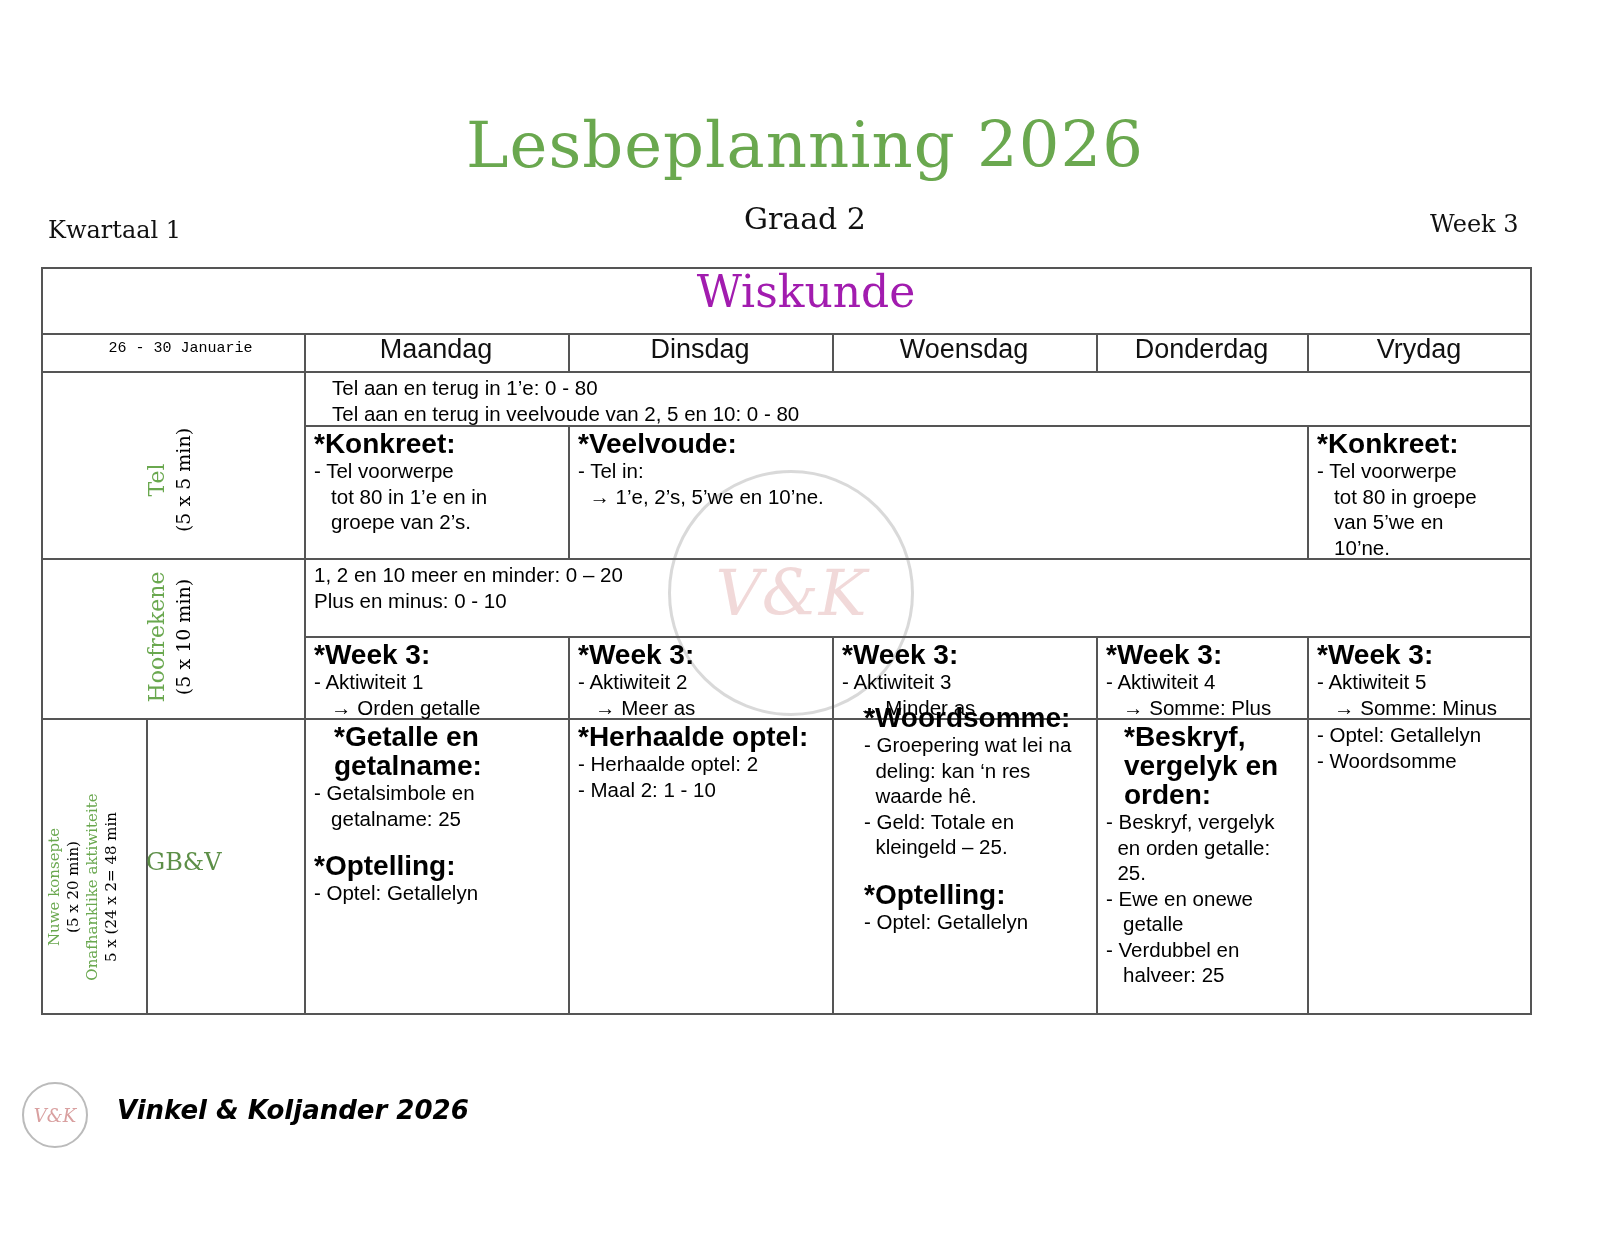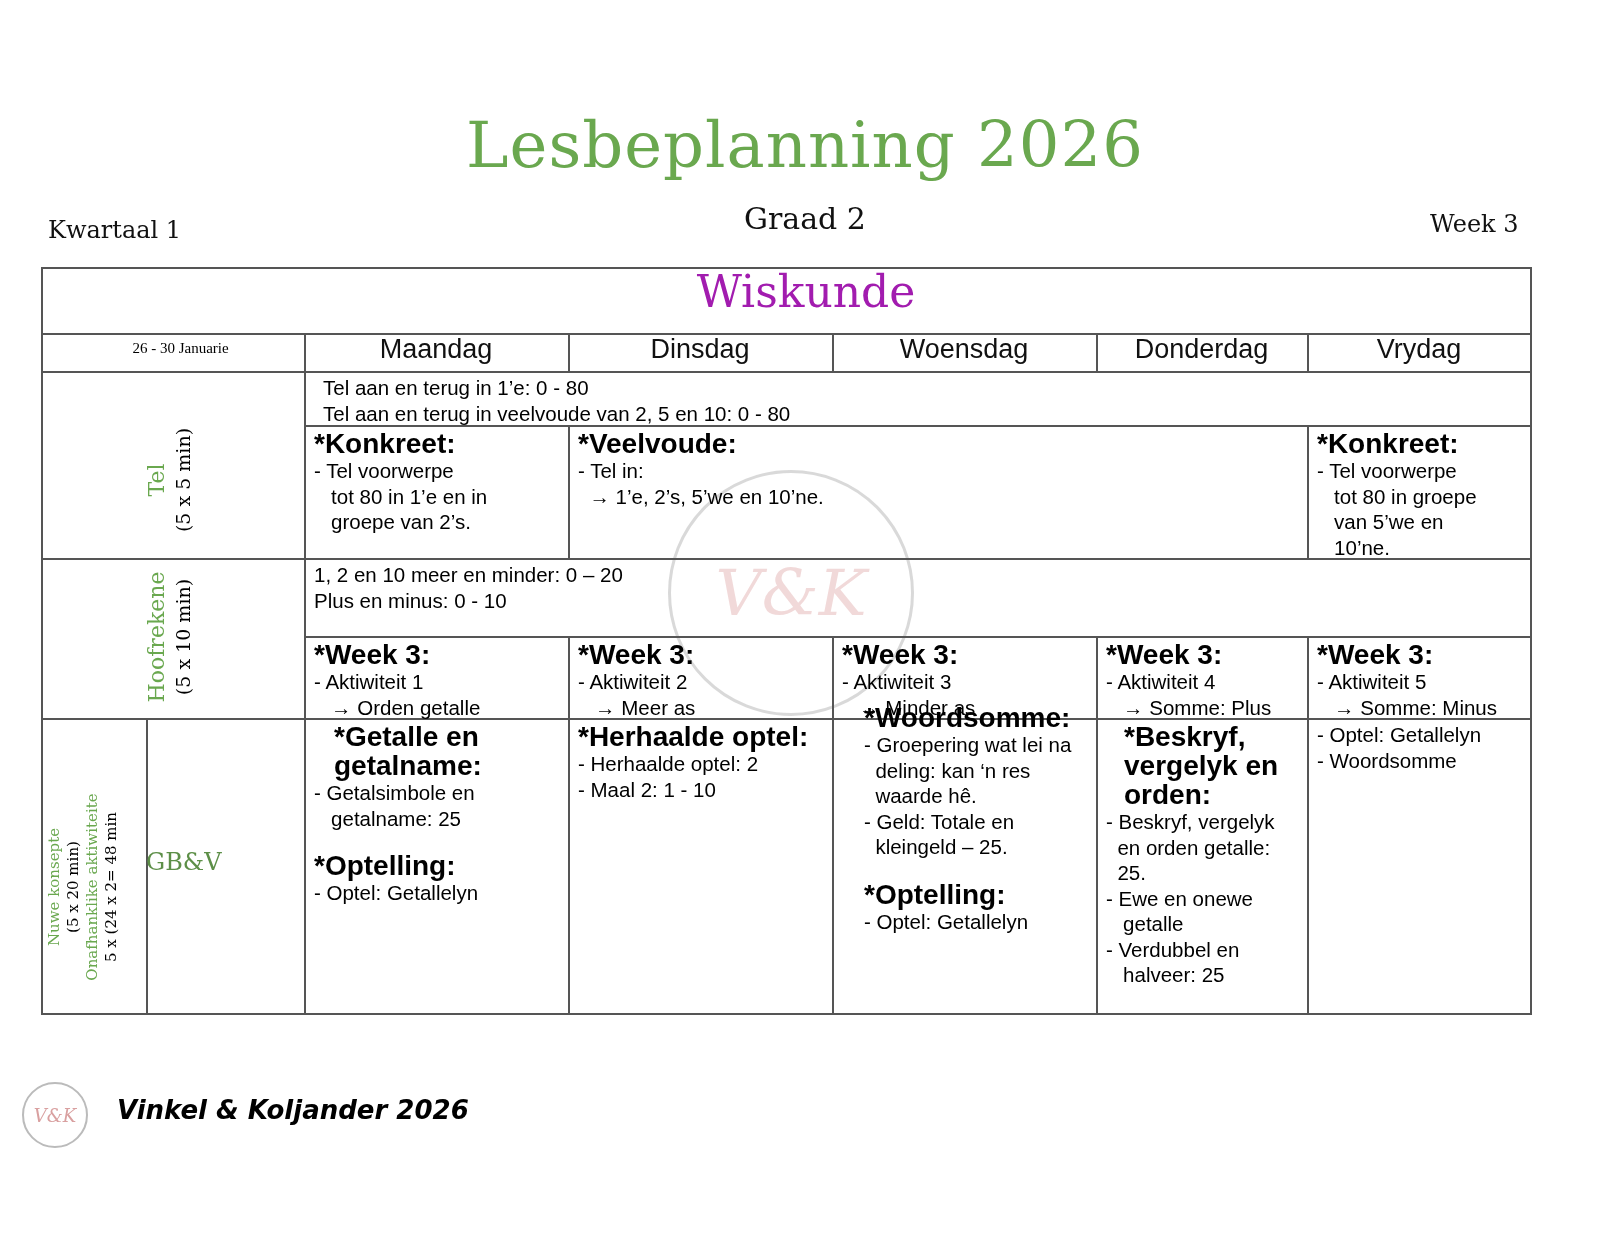--- a/index.html
+++ b/index.html
@@ -55,33 +55,33 @@
   <div class="line v" style="left:832px;top:636px;height:379px;"></div>
   <div class="line v" style="left:1096px;top:333px;height:39px;"></div>
   <div class="line v" style="left:1096px;top:636px;height:379px;"></div>
   <div class="line v" style="left:1307px;top:333px;height:39px;"></div>
   <div class="line v" style="left:1307px;top:425px;height:134px;"></div>
   <div class="line v" style="left:1307px;top:636px;height:379px;"></div>
 </div>
 
 <div class="abs subject" style="left:41px;width:1530px;top:266px;">Wiskunde</div>
 
-<div class="abs" style="left:41px;width:279px;top:340px;text-align:center;font-family:Liberation Serif, serif;font-size:15px;">26 - 30 Januarie</div>
+<div class="abs" style="left:41px;width:279px;top:340px;text-align:center;font-family:Liberation Mono, monospace;font-size:15px;">26 - 30 Januarie</div>
 <div class="abs dayname" style="left:304px;width:264px;top:334px;">Maandag</div>
 <div class="abs dayname" style="left:568px;width:264px;top:334px;">Dinsdag</div>
 <div class="abs dayname" style="left:832px;width:264px;top:334px;">Woensdag</div>
 <div class="abs dayname" style="left:1096px;width:211px;top:334px;">Donderdag</div>
 <div class="abs dayname" style="left:1307px;width:224px;top:334px;">Vrydag</div>
 
 <div class="vert" style="left:73px;top:450px;width:200px;height:60px;">
   <div class="green" style="font-size:22px;line-height:28px;">Tel</div>
   <div style="font-size:19px;line-height:24px;">(5 x 5 min)</div>
 </div>
 
-<div class="cell" style="left:313px;top:373px;width:970px;">
+<div class="cell" style="left:322px;top:373px;width:970px;">
   <div class="ln">Tel aan en terug in 1’e: 0 - 80</div>
   <div class="ln">Tel aan en terug in veelvoude van 2, 5 en 10: 0 - 80</div>
 </div>
 
 <div class="cell" style="left:304px;top:427px;width:264px;">
   <div class="hd">*Konkreet:</div>
   <div class="ln">- Tel voorwerpe</div>
   <div class="ln">   tot 80 in 1’e en in</div>
   <div class="ln">   groepe van 2’s.</div>
 </div>

